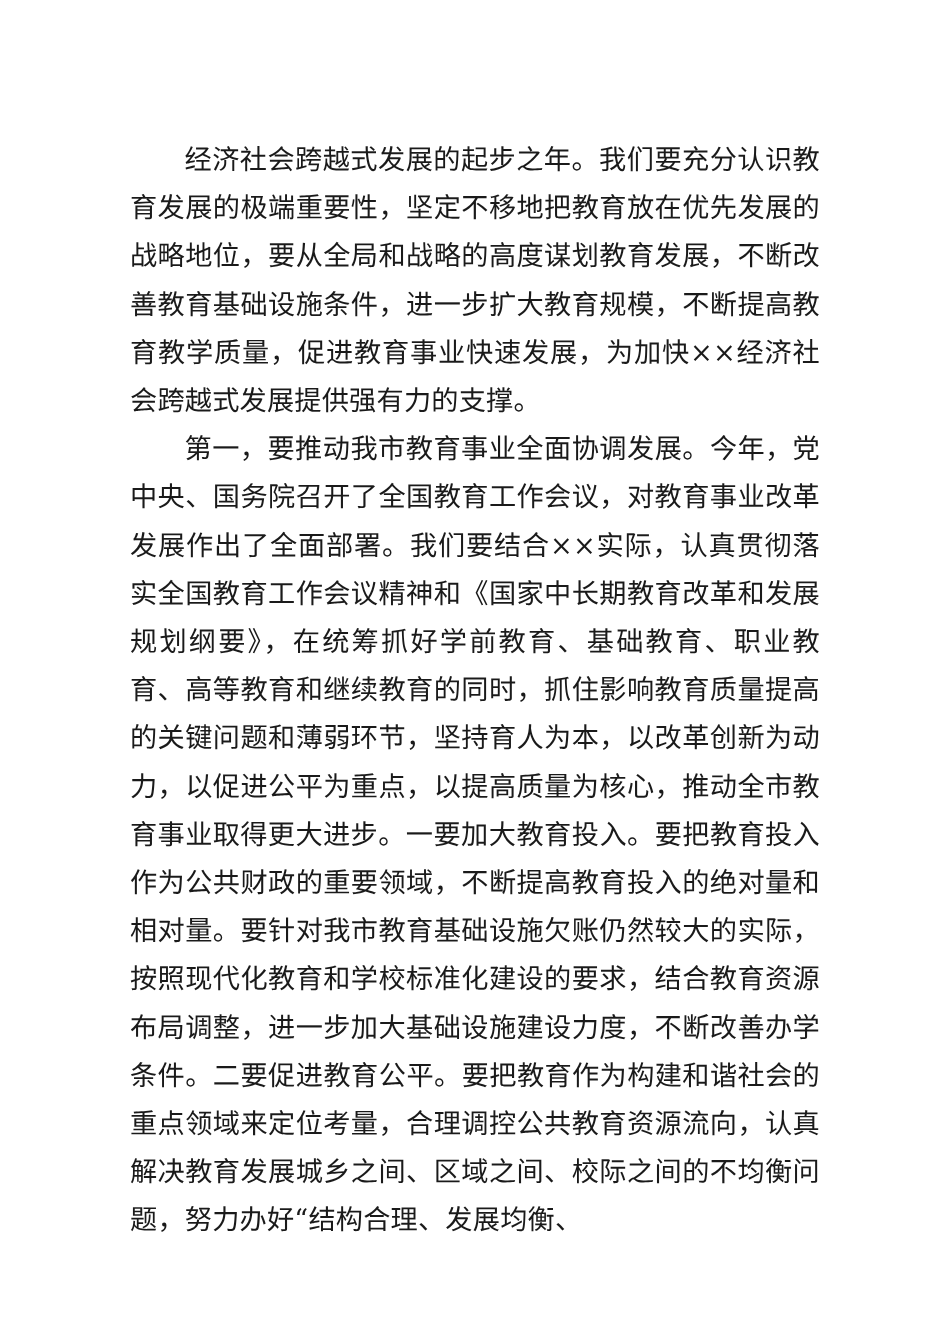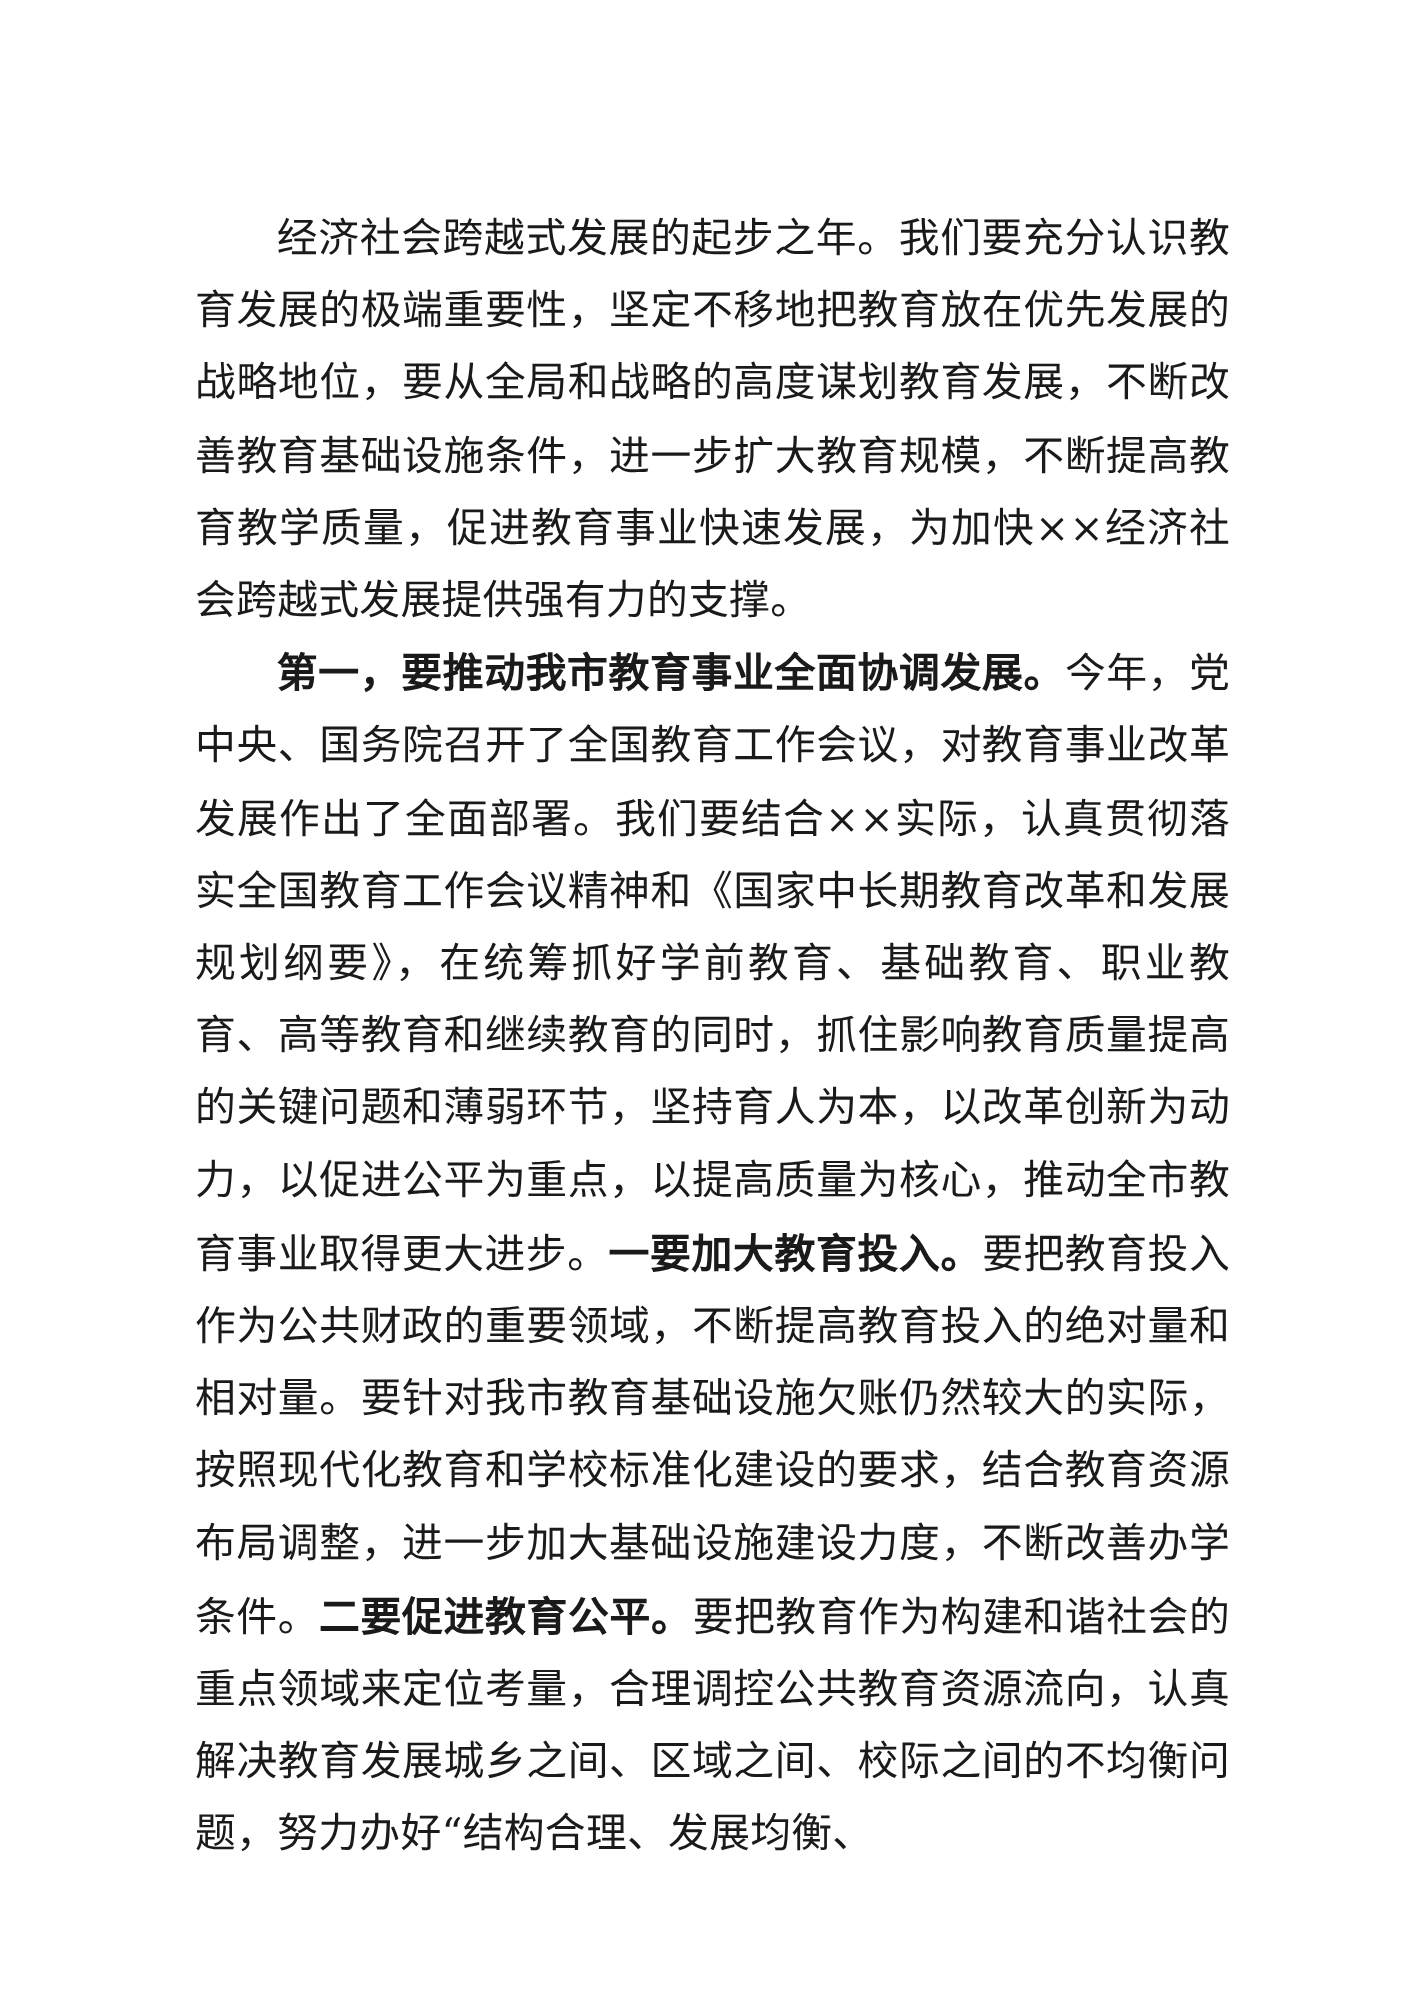--- a/index.html
+++ b/index.html
@@ -39,21 +39,21 @@
     letter-spacing: 0.2px;
     -webkit-font-smoothing: antialiased;
   }
 
   .para + .para {
     margin-top: 0px;
   }
 
   .para .bold,
   .para .lead {
-    font-weight: 700;
+    font-weight: 400;
     letter-spacing: 0.3px;
   }
 
   
   .para {
     text-rendering: optimizeLegibility;
   }
 </style>
 </head>
 <body>

